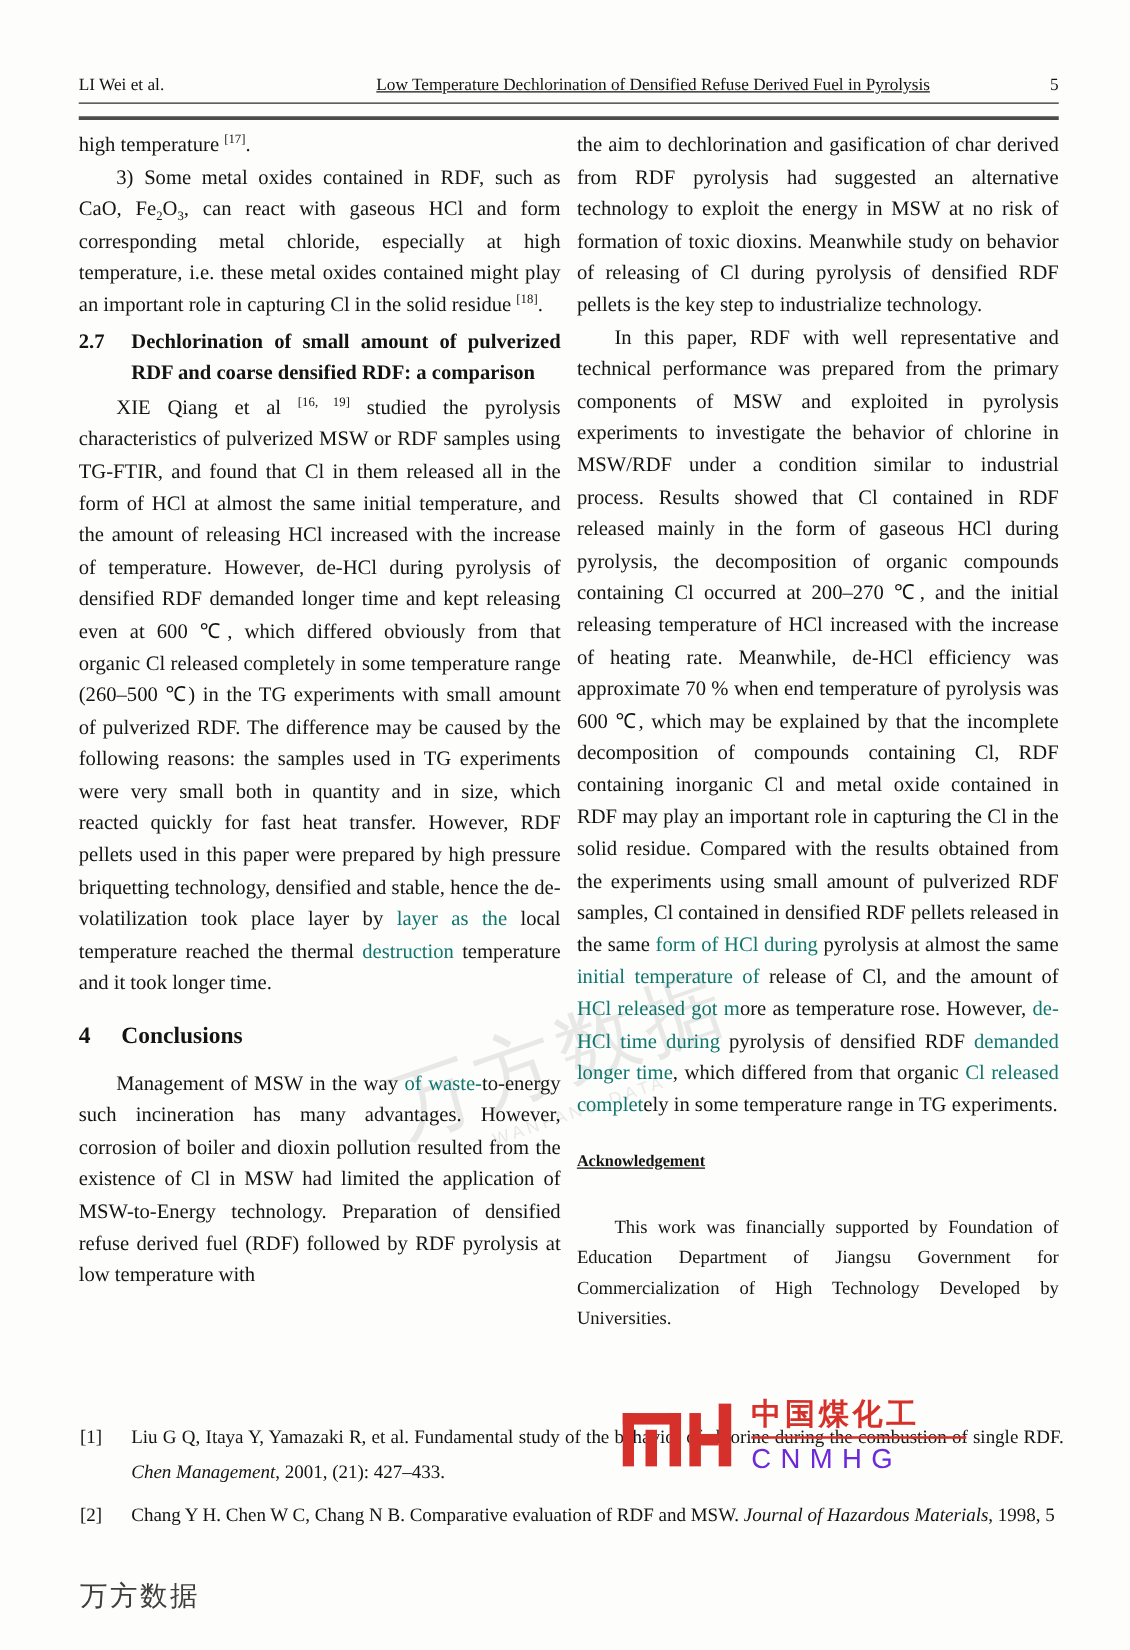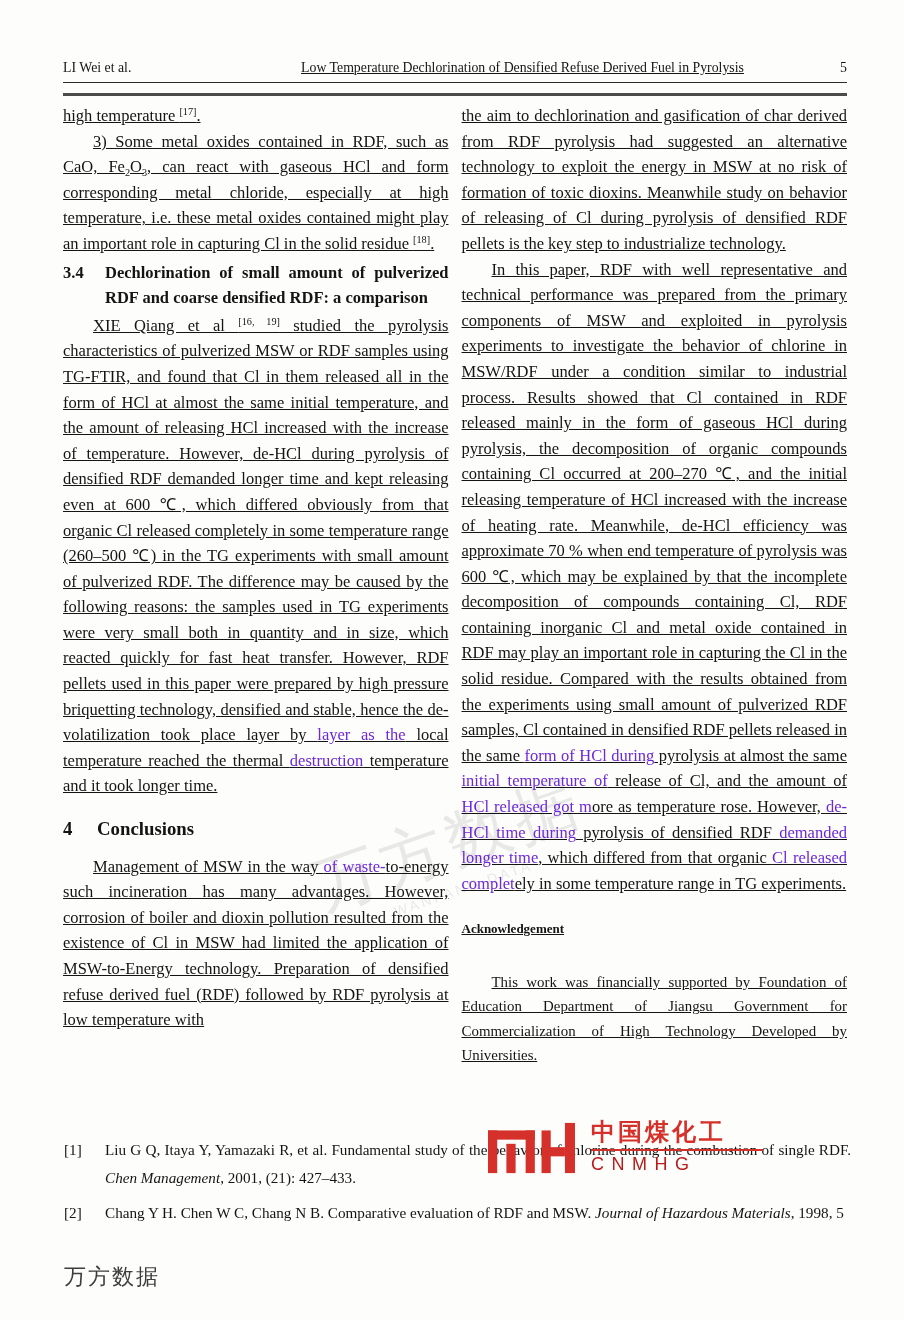--- a/index.html
+++ b/index.html
@@ -34,27 +34,26 @@
   
   .columns{
     position:absolute;left:63px;top:103px;width:784px;
     display:flex;gap:13px;
   }
   .col{width:385.5px;}
   .para{
     margin:0;
     font-size:16.5px;line-height:25.6px;
     text-align:justify;
-    text-decoration:underline;
   }
   .para.indent{text-indent:30px;}
   .para.small{font-size:14.9px;line-height:24.4px;margin-top:28px;}
   .seg-sup{vertical-align:super;font-size:0.62em;line-height:0;}
   .seg-sub{vertical-align:sub;font-size:0.62em;line-height:0;}
-  .seg-g{color:#6d28d9;}
+  .seg-g{color:#0f766e;}
   .seg-i{font-style:italic;}
   .sec-heading{
     display:flex;font-weight:bold;
     font-size:16.5px;line-height:25.6px;
     margin:3px 0 2px 0;
   }
   .sec-heading .sec-num{flex:0 0 42px;}
   .sec-heading .sec-text{text-align:justify;flex:1;}
   .sec-heading.main{font-size:18.8px;margin:17px 0 12px 0;}
   .sec-heading.main .sec-num{flex:0 0 34px;}
@@ -68,33 +67,33 @@
     margin-bottom:15px;
   }
   .ref-item{
     position:relative;padding-left:42px;
     font-size:15.2px;line-height:27.5px;
     margin-bottom:8px;text-align:justify;
   }
   .ref-marker{position:absolute;left:1px;top:0;}
   
   .logo{
-    position:absolute;left:488px;top:1118px;
+    position:absolute;left:498px;top:1118px;
     display:flex;align-items:flex-start;gap:11px;
     z-index:6;
   }
   .logo-right{display:flex;flex-direction:column;}
   .logo-cn{
     color:#d5312a;font-size:24px;font-weight:bold;
     letter-spacing:3px;line-height:1.15;
     font-family:"Liberation Sans", sans-serif;
   }
   .logo-underline{height:2.4px;background:#d5312a;margin:3px 0 3px 0;width:172px;}
   .logo-en{
-    color:#b91c1c;font-size:18px;letter-spacing:7.5px;
+    color:#6d28d9;font-size:22px;letter-spacing:7.5px;
     font-family:"Liberation Sans", sans-serif;
   }
   
   .watermark{
     position:absolute;left:312px;top:812px;
     transform:rotate(-19deg);
     opacity:0.11;color:#444;
     pointer-events:none;text-align:center;
     z-index:1;
   }
@@ -125,21 +124,21 @@
       <span class="header-title">Low Temperature Dechlorination of Densified Refuse Derived Fuel in Pyrolysis</span>
       <span class="header-page">5</span>
     </div>
     <div class="header-rule2"></div>
 
     <div class="columns">
       <div class="col">
           <p class="para"><span>high temperature </span><span class="seg-sup">[17]</span><span>.</span></p>
           <p class="para indent"><span>3) Some metal oxides contained in RDF, such as CaO, Fe</span><span class="seg-sub">2</span><span>O</span><span class="seg-sub">3</span><span>, can react with gaseous HCl and form corresponding metal chloride, especially at high temperature, i.e. these metal oxides contained might play an important role in capturing Cl in the solid residue </span><span class="seg-sup">[18]</span><span>.</span></p>
           <div class="sec-heading">
-            <span class="sec-num">3.4</span>
+            <span class="sec-num">2.7</span>
             <span class="sec-text"><span>Dechlorination of small amount of pulverized RDF and coarse densified RDF: a comparison</span></span>
           </div>
           <p class="para indent"><span>XIE Qiang et al </span><span class="seg-sup">[16, 19]</span><span> studied the pyrolysis characteristics of pulverized MSW or RDF samples using TG-FTIR, and found that Cl in them released all in the form of HCl at almost the same initial temperature, and the amount of releasing HCl increased with the increase of temperature. However, de-HCl during pyrolysis of densified RDF demanded longer time and kept releasing even at 600 ℃, which differed obviously from that organic Cl released completely in some temperature range (260–500 ℃) in the TG experiments with small amount of pulverized RDF. The difference may be caused by the following reasons: the samples used in TG experiments were very small both in quantity and in size, which reacted quickly for fast heat transfer. However, RDF pellets used in this paper were prepared by high pressure briquetting technology, densified and stable, hence the de-volatilization took place layer by </span><span class="seg-g">layer as the</span><span> local temperature reached the thermal </span><span class="seg-g">destruction</span><span> temperature and it took longer time.</span></p>
           <div class="sec-heading main">
             <span class="sec-num">4</span>
             <span class="sec-text"><span>Conclusions</span></span>
           </div>
           <p class="para indent"><span>Management of MSW in the way </span><span class="seg-g">of waste-</span><span>to-energy such incineration has many advantages. However, corrosion of boiler and dioxin pollution resulted from the existence of Cl in MSW had limited the application of MSW-to-Energy technology. Preparation of densified refuse derived fuel (RDF) followed by RDF pyrolysis at low temperature with</span></p>
         </div>
       <div class="col">

